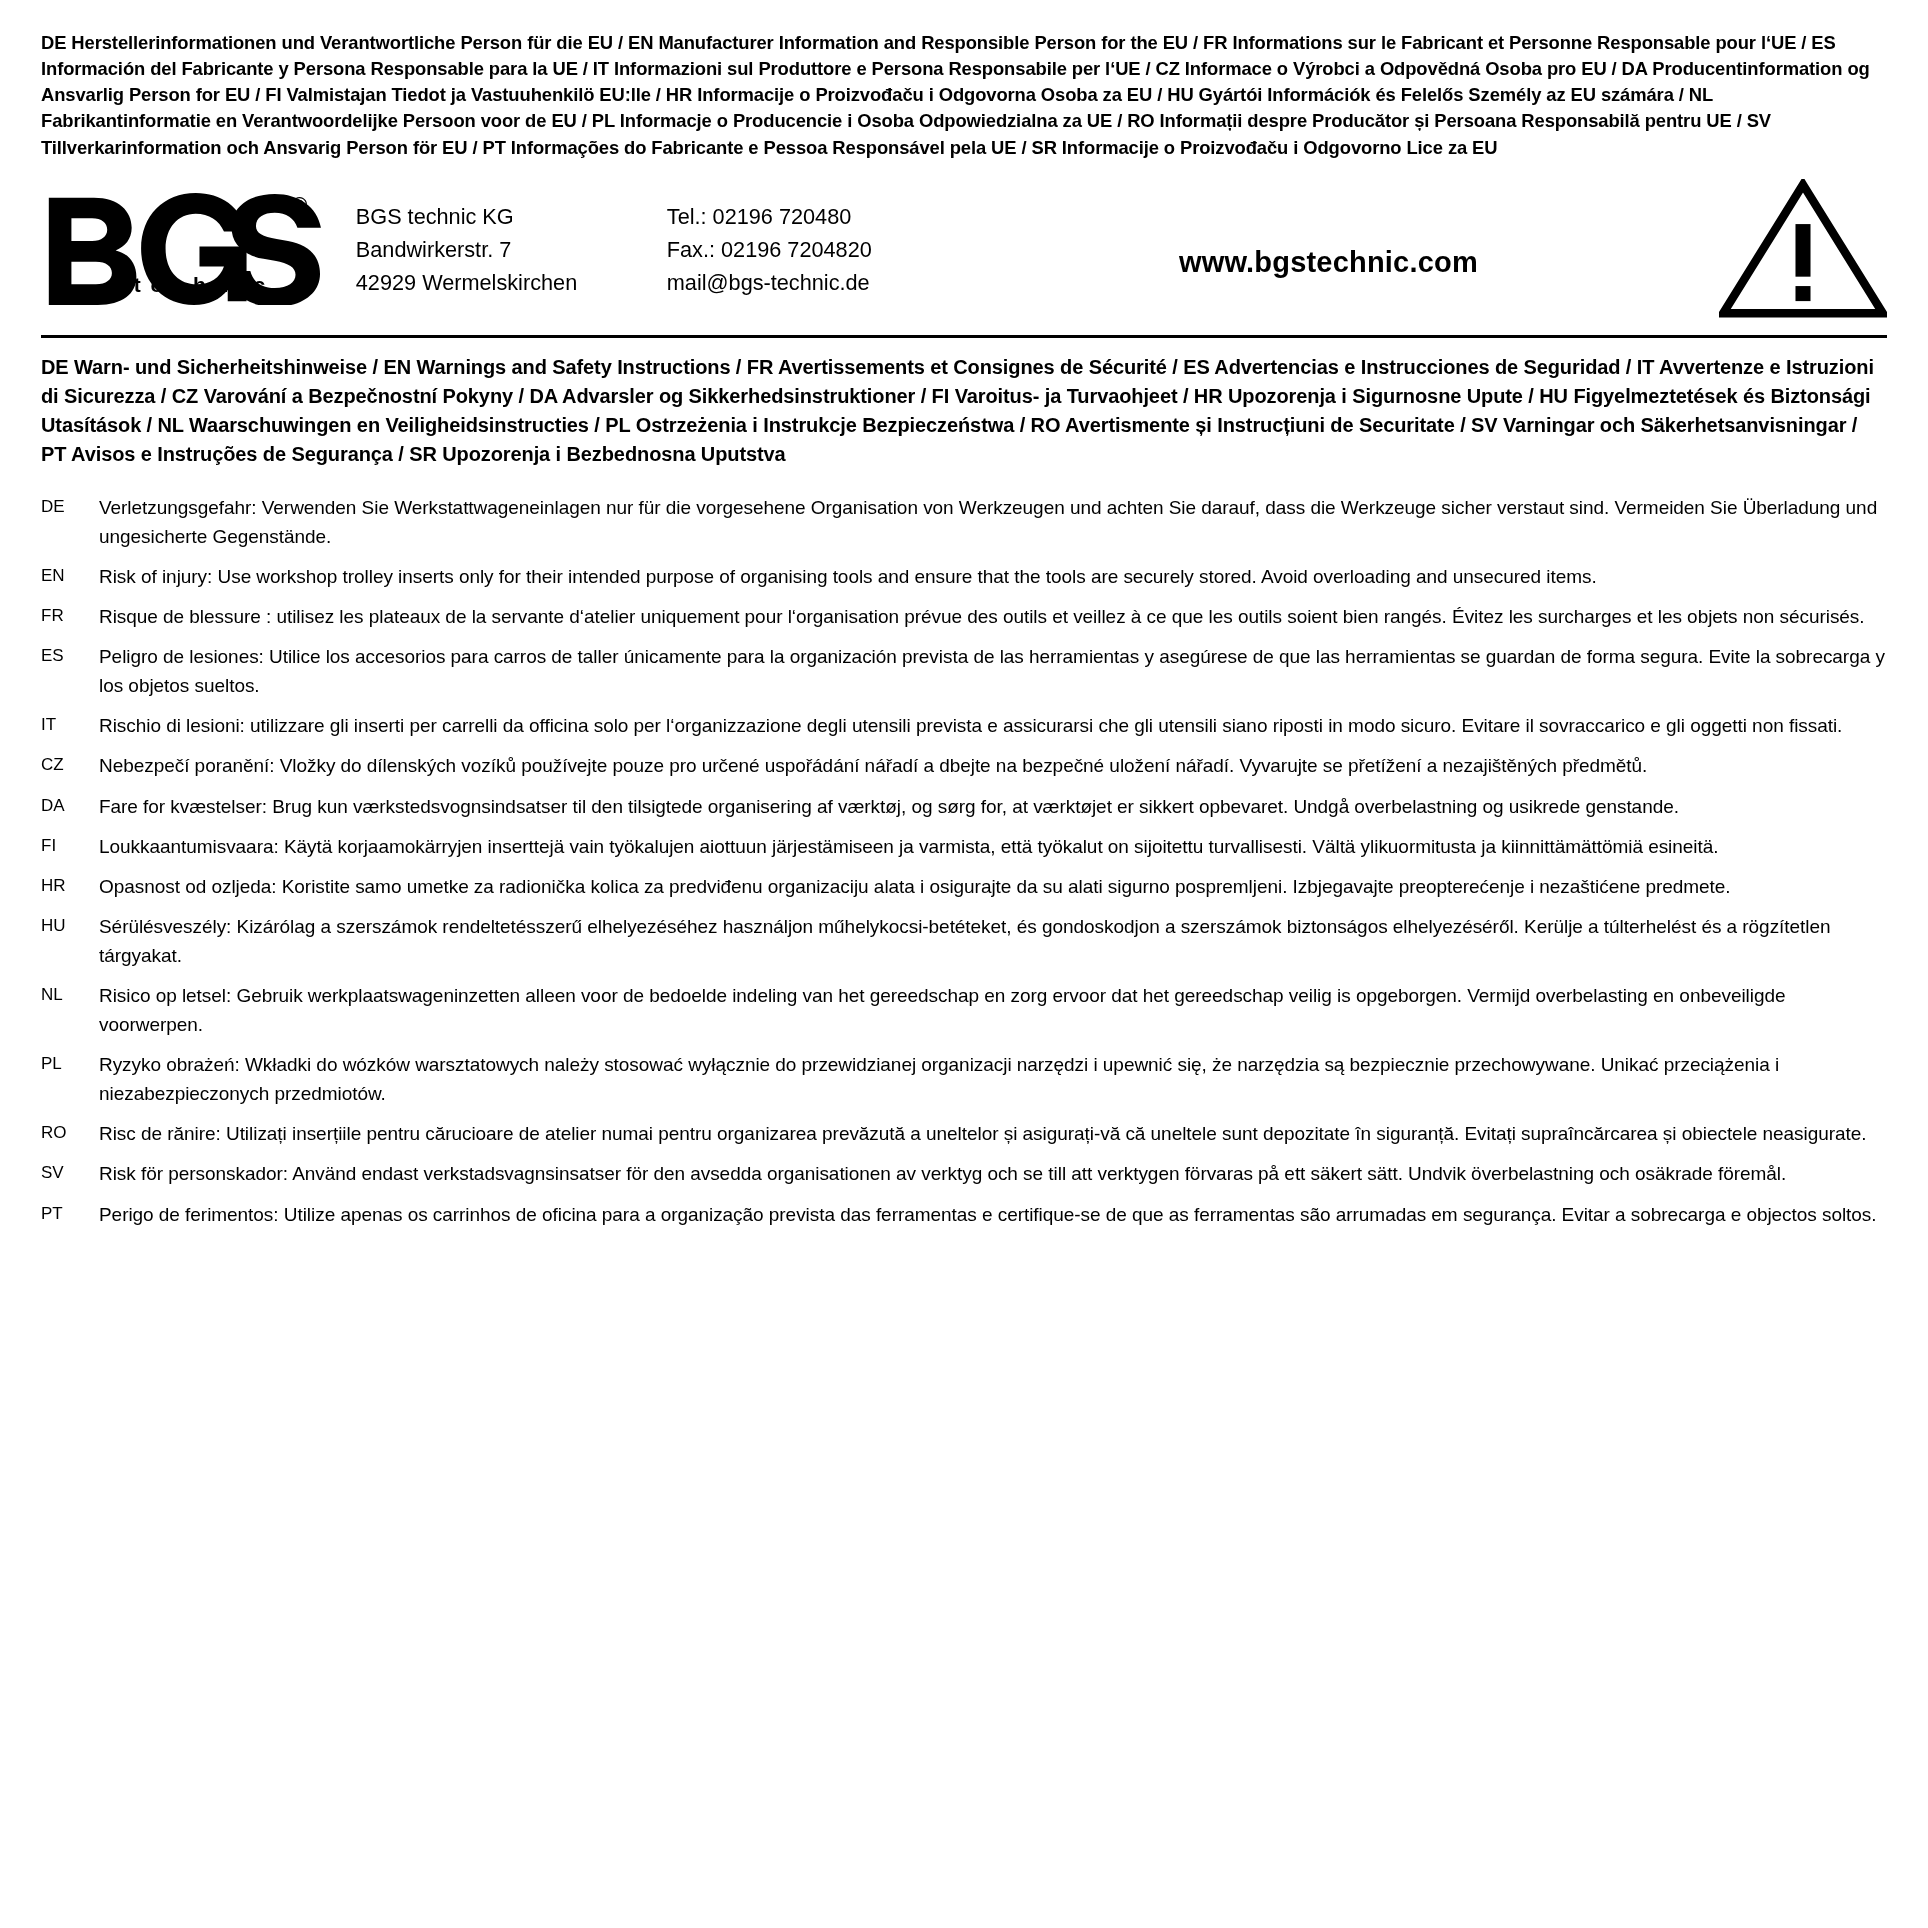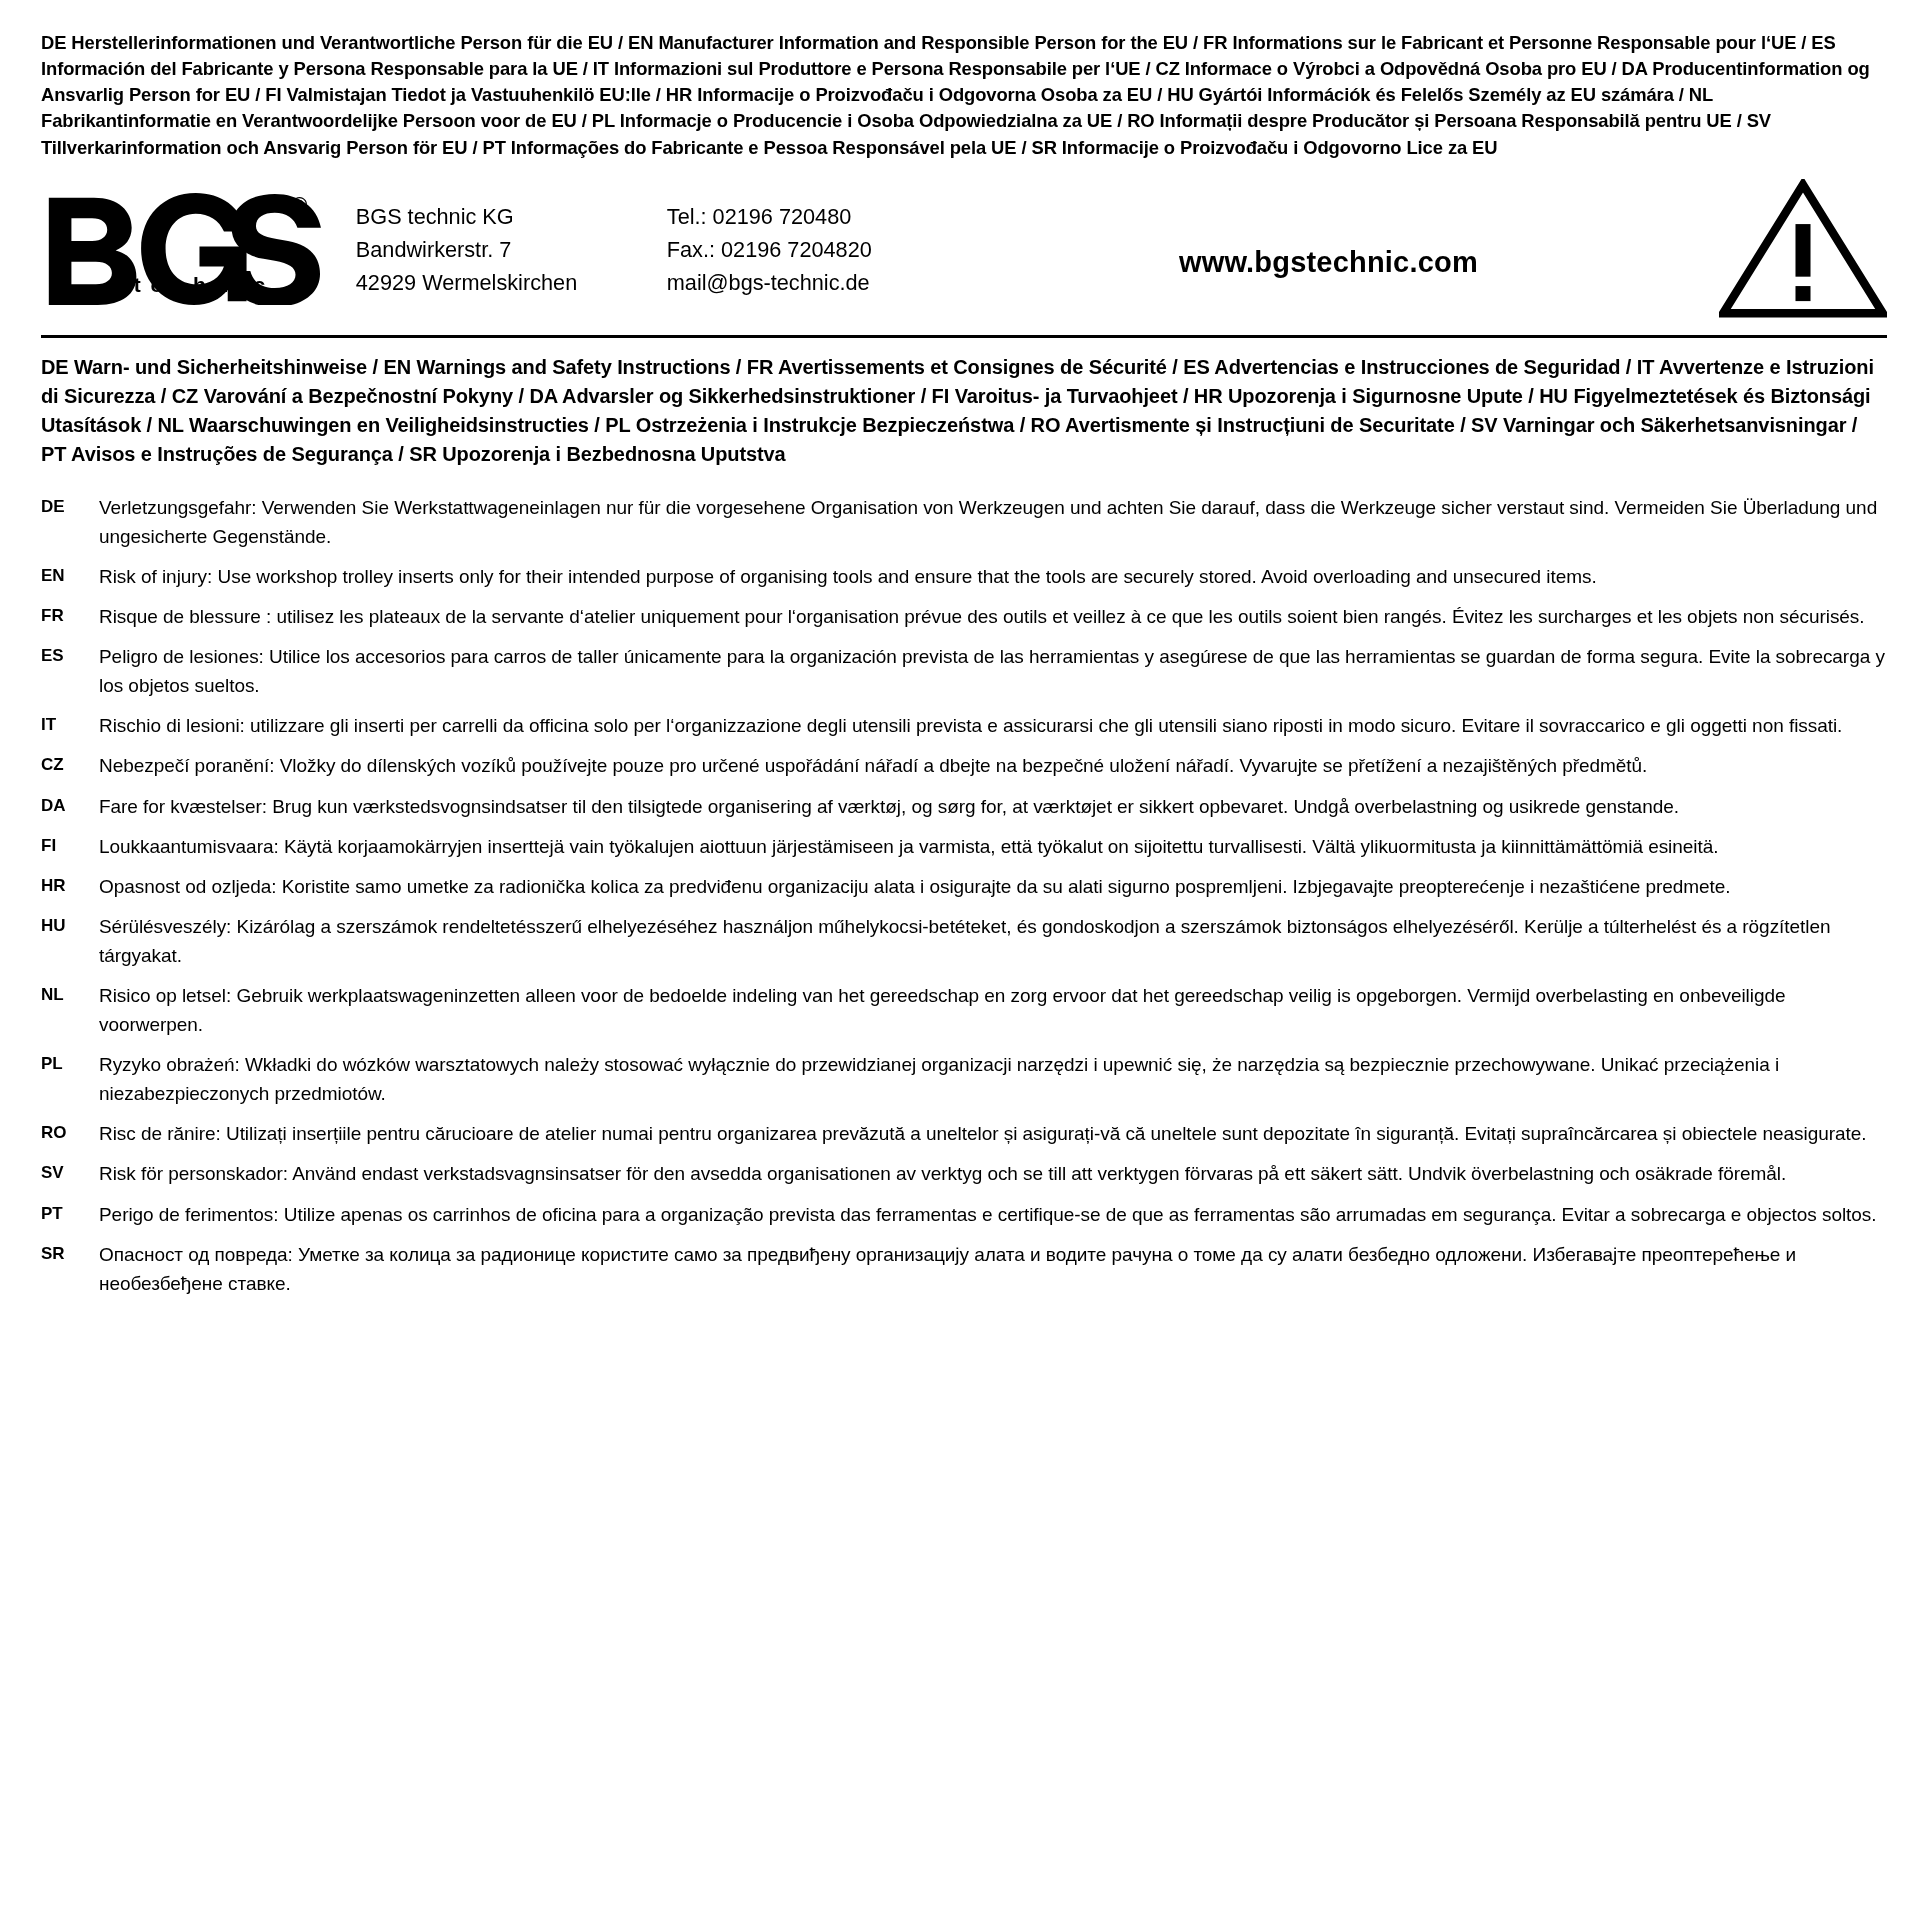--- a/index.html
+++ b/index.html
@@ -85,21 +85,21 @@
   
   .instructions { margin-top: 1.9px; }
   .instr-row {
     display: flex;
     align-items: flex-start;
     margin-bottom: 11.3px;
   }
   .instr-code {
     flex: 0 0 58px;
     font-size: 17px;
-    font-weight: bold;
+    font-weight: normal;
     line-height: 1.5;
     padding-top: 0px;
   }
   .instr-text {
     flex: 1 1 auto;
     font-size: 19px;
     line-height: 1.52;
     letter-spacing: -0.05px;
   }
 </style>
@@ -220,20 +220,16 @@
     <div class="instr-row">
       <div class="instr-code">SV</div>
       <div class="instr-text">Risk för personskador: Använd endast verkstadsvagnsinsatser för den avsedda organisationen av verktyg och se till att verktygen förvaras på ett säkert sätt. Undvik överbelastning och osäkrade föremål.</div>
     </div>
 
     <div class="instr-row">
       <div class="instr-code">PT</div>
       <div class="instr-text">Perigo de ferimentos: Utilize apenas os carrinhos de oficina para a organização prevista das ferramentas e certifique-se de que as ferramentas são arrumadas em segurança. Evitar a sobrecarga e objectos soltos.</div>
     </div>
 
-    <div class="instr-row">
-      <div class="instr-code">SR</div>
-      <div class="instr-text">Опасност од повреда: Уметке за колица за радионице користите само за предвиђену организацију алата и водите рачуна о томе да су алати безбедно одложени. Избегавајте преоптерећење и необезбеђене ставке.</div>
-    </div>
 
   </div>
 </div>
 
 
 </body></html>

